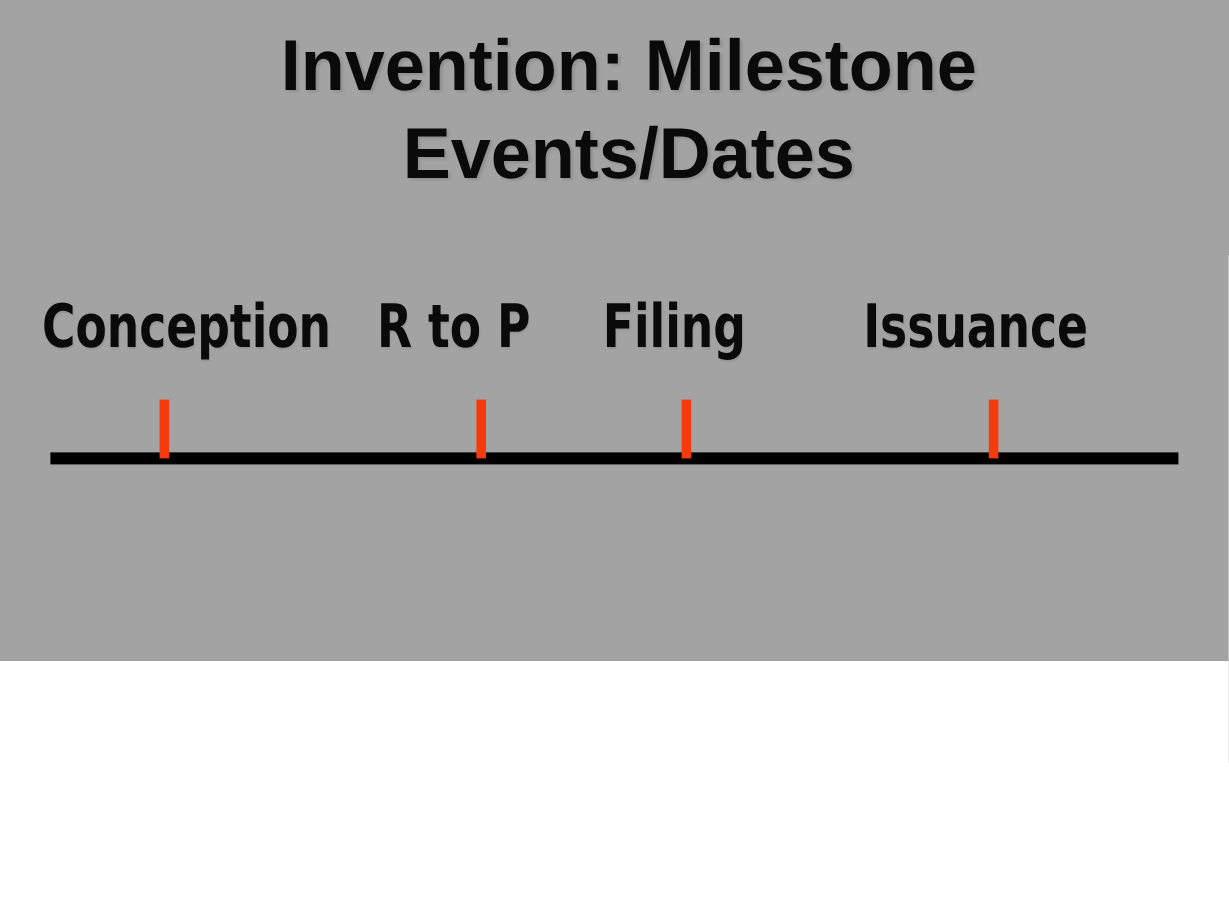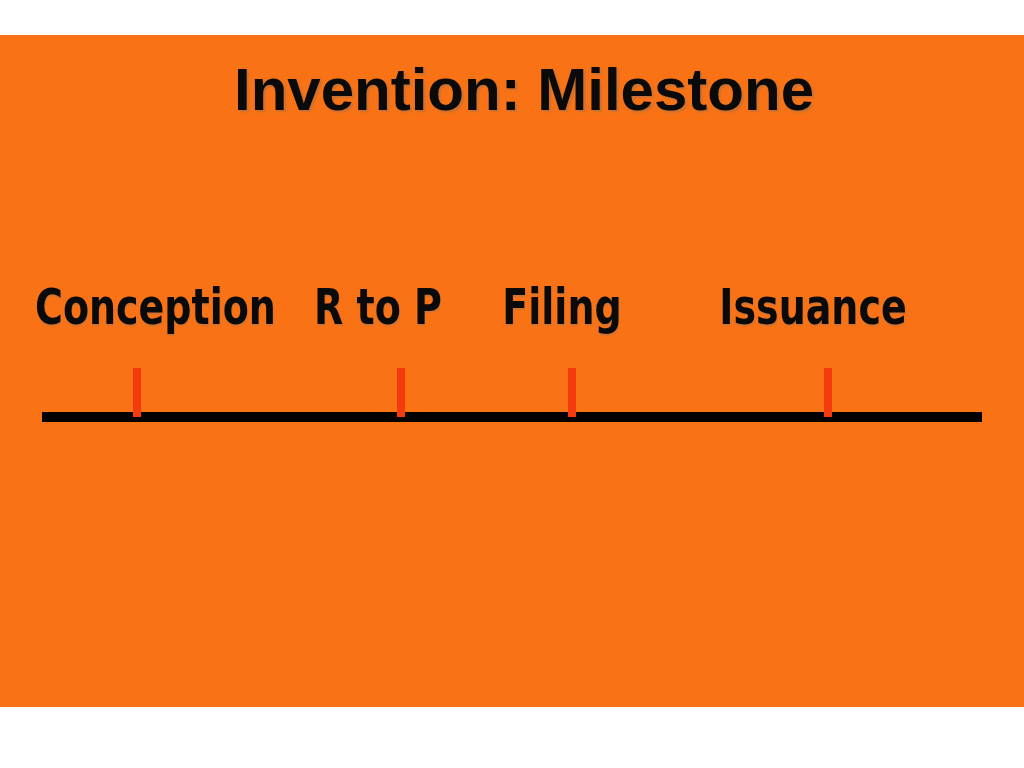--- a/index.html
+++ b/index.html
@@ -3,25 +3,24 @@
 <meta charset="utf-8">
 <style>
   html, body {
     margin: 0;
     padding: 0;
     background: #ffffff;
   }
   .slide {
     position: relative;
     width: 1024px;
-    height: 672px;
-    background: #f97316;
+    height: 551px;
+    background: #a3a3a3;
     overflow: hidden;
     font-family: "Liberation Sans", sans-serif;
-    margin-top: 35px;
   }
   .title-block {
     position: absolute;
     top: 18px;
     left: 24px;
     width: 1000px;
     text-align: center;
     font-family: "Liberation Sans", sans-serif;
     font-weight: bold;
     font-size: 60px;
@@ -62,20 +61,21 @@
     background: #f53b0d;
   }
 </style>
 </head>
 <body>
 
 <div class="slide">
 
   <div class="title-block">
     <div>Invention: Milestone</div>
+    <div>Events/Dates</div>
   </div>
 
   <div class="milestone-label" style="left: -1px;">Conception</div>
   <div class="milestone-label" style="left: 228px;">R to P</div>
   <div class="milestone-label" style="left: 412px;">Filing</div>
   <div class="milestone-label" style="left: 663px;">Issuance</div>
 
   <div class="timeline-line" style="left: 42px; width: 940px; top: 377px; height: 10px; background: rgb(0, 0, 0);"></div>
 
   <div class="milestone-tick" style="left: 133px; background: rgb(245, 59, 13);"></div>

